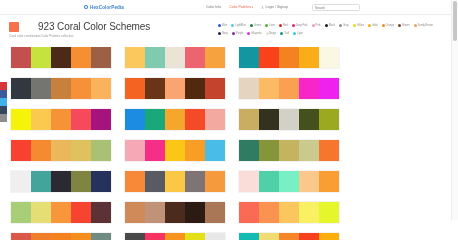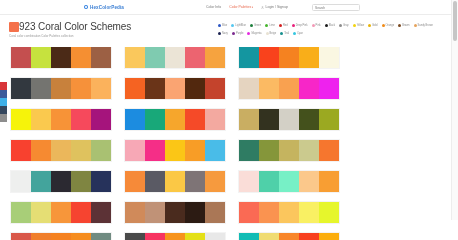--- a/index.html
+++ b/index.html
@@ -54,21 +54,21 @@
     display:flex; align-items:center; padding:0 2px;
   }
   .search input{
     border:0; outline:0; flex:1; font-size:3.2px; color:#999;
     font-family:"Liberation Sans", sans-serif; background:transparent;
   }
   .search-icon{ width:3.5px;height:3.5px; opacity:.5;}
 
   
   .titlewrap{ padding:6px 0 2px 9px; position:relative; }
-  .title-row{ display:flex; align-items:center; gap:0; }
+  .title-row{ display:flex; align-items:center; gap:19px; }
   .title-chip{
     width:10px;height:10px;border-radius:1px;background:#F4714B;
     display:block; flex:none;
   }
   .page-title{ font-size:10px; color:#3c3c3c; font-weight:normal; letter-spacing:-.1px;}
   .subtitle{ font-size:3px; color:#9a9a9a; margin-top:2px; margin-left:0px;}
 
   
   .filters{
     position:absolute; right:12px; top:22px;

